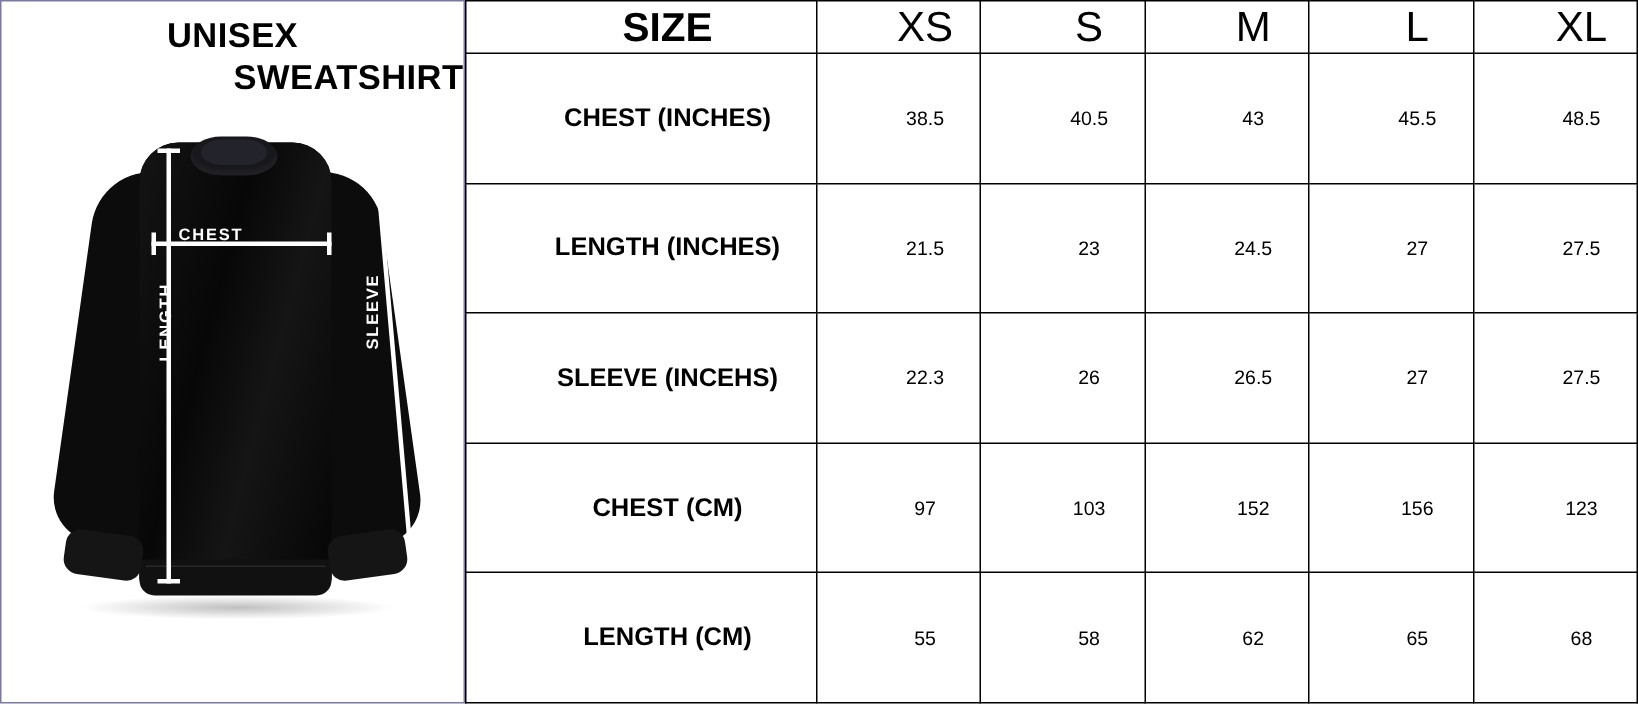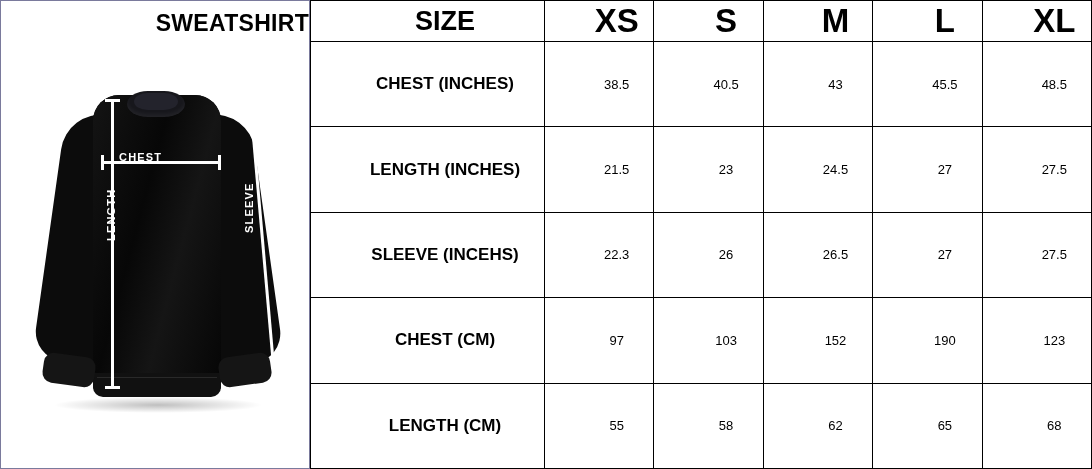--- a/index.html
+++ b/index.html
@@ -194,38 +194,39 @@
     font-family: "Liberation Sans", sans-serif;
     padding-left: 36px;
   }
   table.size-table th.row-head,
   table.size-table td.row-head {
     font-weight: bold;
     font-size: 17px;
     width: 196px;
   }
   table.size-table thead th {
-    font-weight: bold;
-    font-size: 33px;
+    font-weight: normal;
+    font-size: 28px;
   }
   table.size-table thead th.corner {
     font-size: 27px;
   }
   table.size-table tbody td.val {
     font-size: 13px;
     font-weight: normal;
   }
 </style>
 </head>
 <body>
 
 <div class="page">
 
   <div class="left-panel">
     <div class="garment-title">
+      <span>UNISEX</span>
       <span class="line2">SWEATSHIRT</span>
     </div>
 
     <div class="garment-image-wrap">
       <div class="sw">
         <div class="sw-sleeve-l"></div>
         <div class="sw-sleeve-r"></div>
         <div class="sw-body"></div>
         <div class="sw-body-shade"></div>
         <div class="sw-neck"></div>
@@ -289,21 +290,21 @@
           <td class="val">26</td>
           <td class="val">26.5</td>
           <td class="val">27</td>
           <td class="val">27.5</td>
         </tr>
         <tr>
           <td class="row-head">CHEST (CM)</td>
           <td class="val">97</td>
           <td class="val">103</td>
           <td class="val">152</td>
-          <td class="val">190</td>
+          <td class="val">156</td>
           <td class="val">123</td>
         </tr>
         <tr>
           <td class="row-head">LENGTH (CM)</td>
           <td class="val">55</td>
           <td class="val">58</td>
           <td class="val">62</td>
           <td class="val">65</td>
           <td class="val">68</td>
         </tr>

